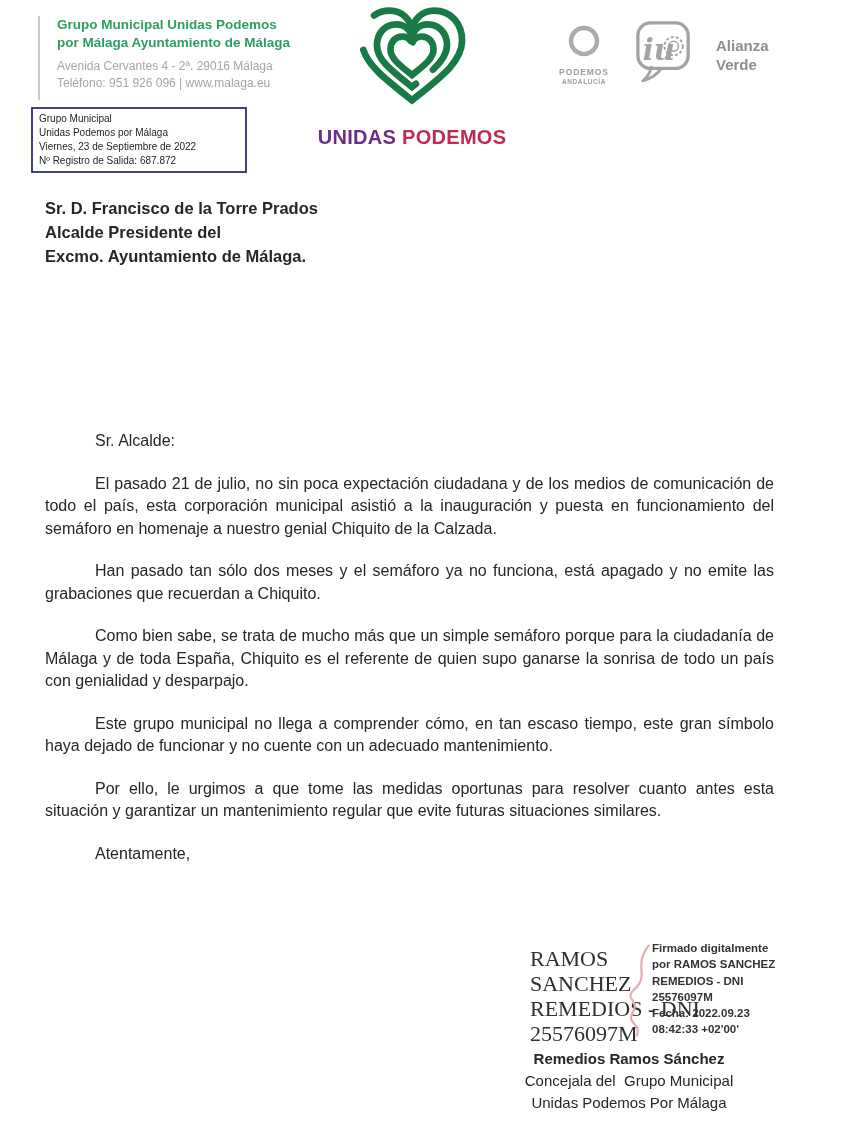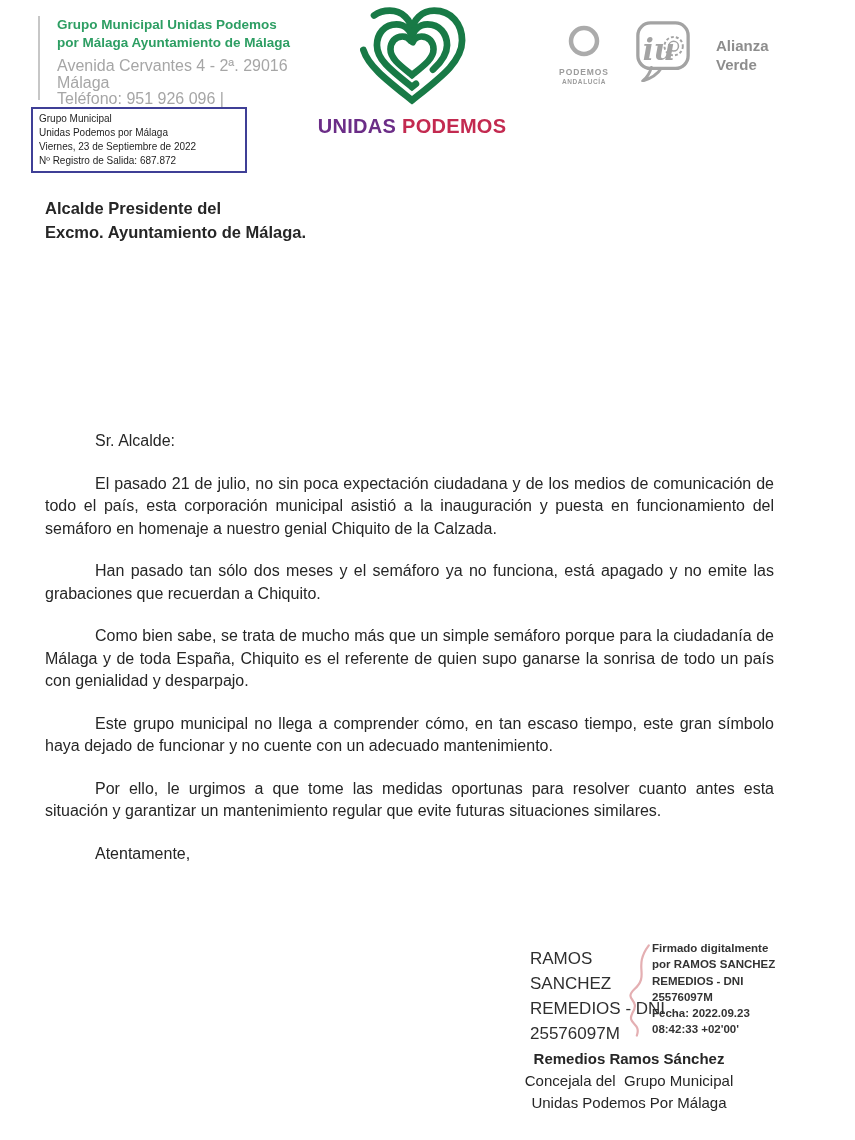--- a/index.html
+++ b/index.html
@@ -11,46 +11,46 @@
   *{margin:0;padding:0;box-sizing:border-box;}
   html,body{background:#ffffff;}
   .page{
     position:relative;width:855px;height:1140px;background:#fff;overflow:hidden;
     font-family:"Liberation Sans","DejaVu Sans",sans-serif;color:var(--ink);
   }
   
   .org-rule{position:absolute;left:38px;top:16px;width:2px;height:84px;background:#c7c7c7;}
   .org-block{position:absolute;left:57px;top:16px;width:250px;}
   .org-title{font-weight:bold;font-size:13.5px;line-height:17.5px;color:var(--green-header);}
-  .org-sub{margin-top:7px;font-size:16px;line-height:16.5px;color:var(--gray-text);}
+  .org-sub{margin-top:7px;font-size:12px;line-height:16.5px;color:var(--gray-text);}
   
   .registry-box{
     position:absolute;left:31px;top:107px;width:216px;border:2px solid var(--box-border);
     padding:3px 6px;font-size:10px;line-height:13.9px;color:#1f1f1f;background:#fff;
   }
   
   .center-logo{position:absolute;left:312px;top:4px;width:200px;text-align:center;}
-  .wordmark1{margin-top:3px;font-size:20px;font-weight:bold;letter-spacing:.3px;white-space:nowrap;}
+  .wordmark1{margin-top:14px;font-size:20px;font-weight:bold;letter-spacing:.3px;white-space:nowrap;}
   .wordmark1 .u{color:var(--purple);} .wordmark1 .p{color:var(--crimson);}
   .wordmark2{margin-top:2px;font-size:18px;font-weight:bold;color:var(--wordmark-green);letter-spacing:.3px;}
   
   .podemos-and{position:absolute;left:549px;top:24px;width:70px;text-align:center;color:var(--logo-gray);}
   .podemos-and .l1{margin-top:5px;font-size:8.5px;font-weight:bold;letter-spacing:.9px;}
   .podemos-and .l2{margin-top:1px;font-size:6.5px;font-weight:bold;letter-spacing:.6px;}
   .iu-logo{position:absolute;left:634px;top:20px;}
   .alianza{position:absolute;left:716px;top:36px;font-size:15px;line-height:19px;font-weight:600;color:var(--alianza-gray);}
   
   .recipient{position:absolute;left:45px;top:196px;font-weight:bold;font-size:16.5px;line-height:24px;}
   .date-line{position:absolute;left:45px;top:346px;width:728px;text-align:right;font-size:16.5px;white-space:pre;}
   .body-block{position:absolute;left:45px;top:430px;width:729px;font-size:16px;line-height:22.5px;}
   .body-block .salutation{margin-bottom:20px;text-indent:50px;}
   .body-block p{margin:0 0 20px 0;text-align:justify;text-indent:50px;}
   .body-block .closing{text-indent:50px;}
   
-  .stamp-left{position:absolute;left:530px;top:946px;font-size:17px;line-height:25px;color:#2f2f2f;white-space:nowrap;}
+  .stamp-left{position:absolute;left:530px;top:946px;font-size:22px;line-height:25px;color:#2f2f2f;white-space:nowrap;font-family:Liberation Serif, serif;}
   .stamp-right{position:absolute;left:652px;top:940px;width:130px;font-size:11.5px;line-height:16.3px;font-weight:600;color:#333;}
   .flourish{position:absolute;left:612px;top:938px;}
   .signer{position:absolute;left:464px;top:1048px;width:330px;text-align:center;font-size:15px;line-height:22px;}
   .signer .name{font-weight:bold;}
   .signer .role{white-space:pre-wrap;}
 </style>
 </head>
 <body>
 
 <div class="page">
@@ -107,20 +107,21 @@
       <text x="9" y="41" font-family="DejaVu Serif, serif" font-style="italic" font-weight="bold" font-size="30" fill="#a3a3a3">iu</text>
     </svg>
   </div>
 
   <div class="alianza">
     <div>Alianza</div>
     <div>Verde</div>
   </div>
 
   <div class="recipient">
+    <div>Sr. D. Francisco de la Torre Prados</div>
     <div>Alcalde Presidente del</div>
     <div>Excmo. Ayuntamiento de Málaga.</div>
   </div>
 
 
   <div class="body-block">
     <div class="salutation">Sr. Alcalde:</div>
     <p>El pasado 21 de julio, no sin poca expectación ciudadana y de los medios de comunicación de todo el país, esta corporación municipal asistió a la inauguración y puesta en funcionamiento del semáforo en homenaje a nuestro genial Chiquito de la Calzada.</p>
     <p>Han pasado tan sólo dos meses y el semáforo ya no funciona, está apagado y no emite las grabaciones que recuerdan a Chiquito.</p>
     <p>Como bien sabe, se trata de mucho más que un simple semáforo porque para la ciudadanía de Málaga y de toda España, Chiquito es el referente de quien supo ganarse la sonrisa de todo un país con genialidad y desparpajo.</p>

